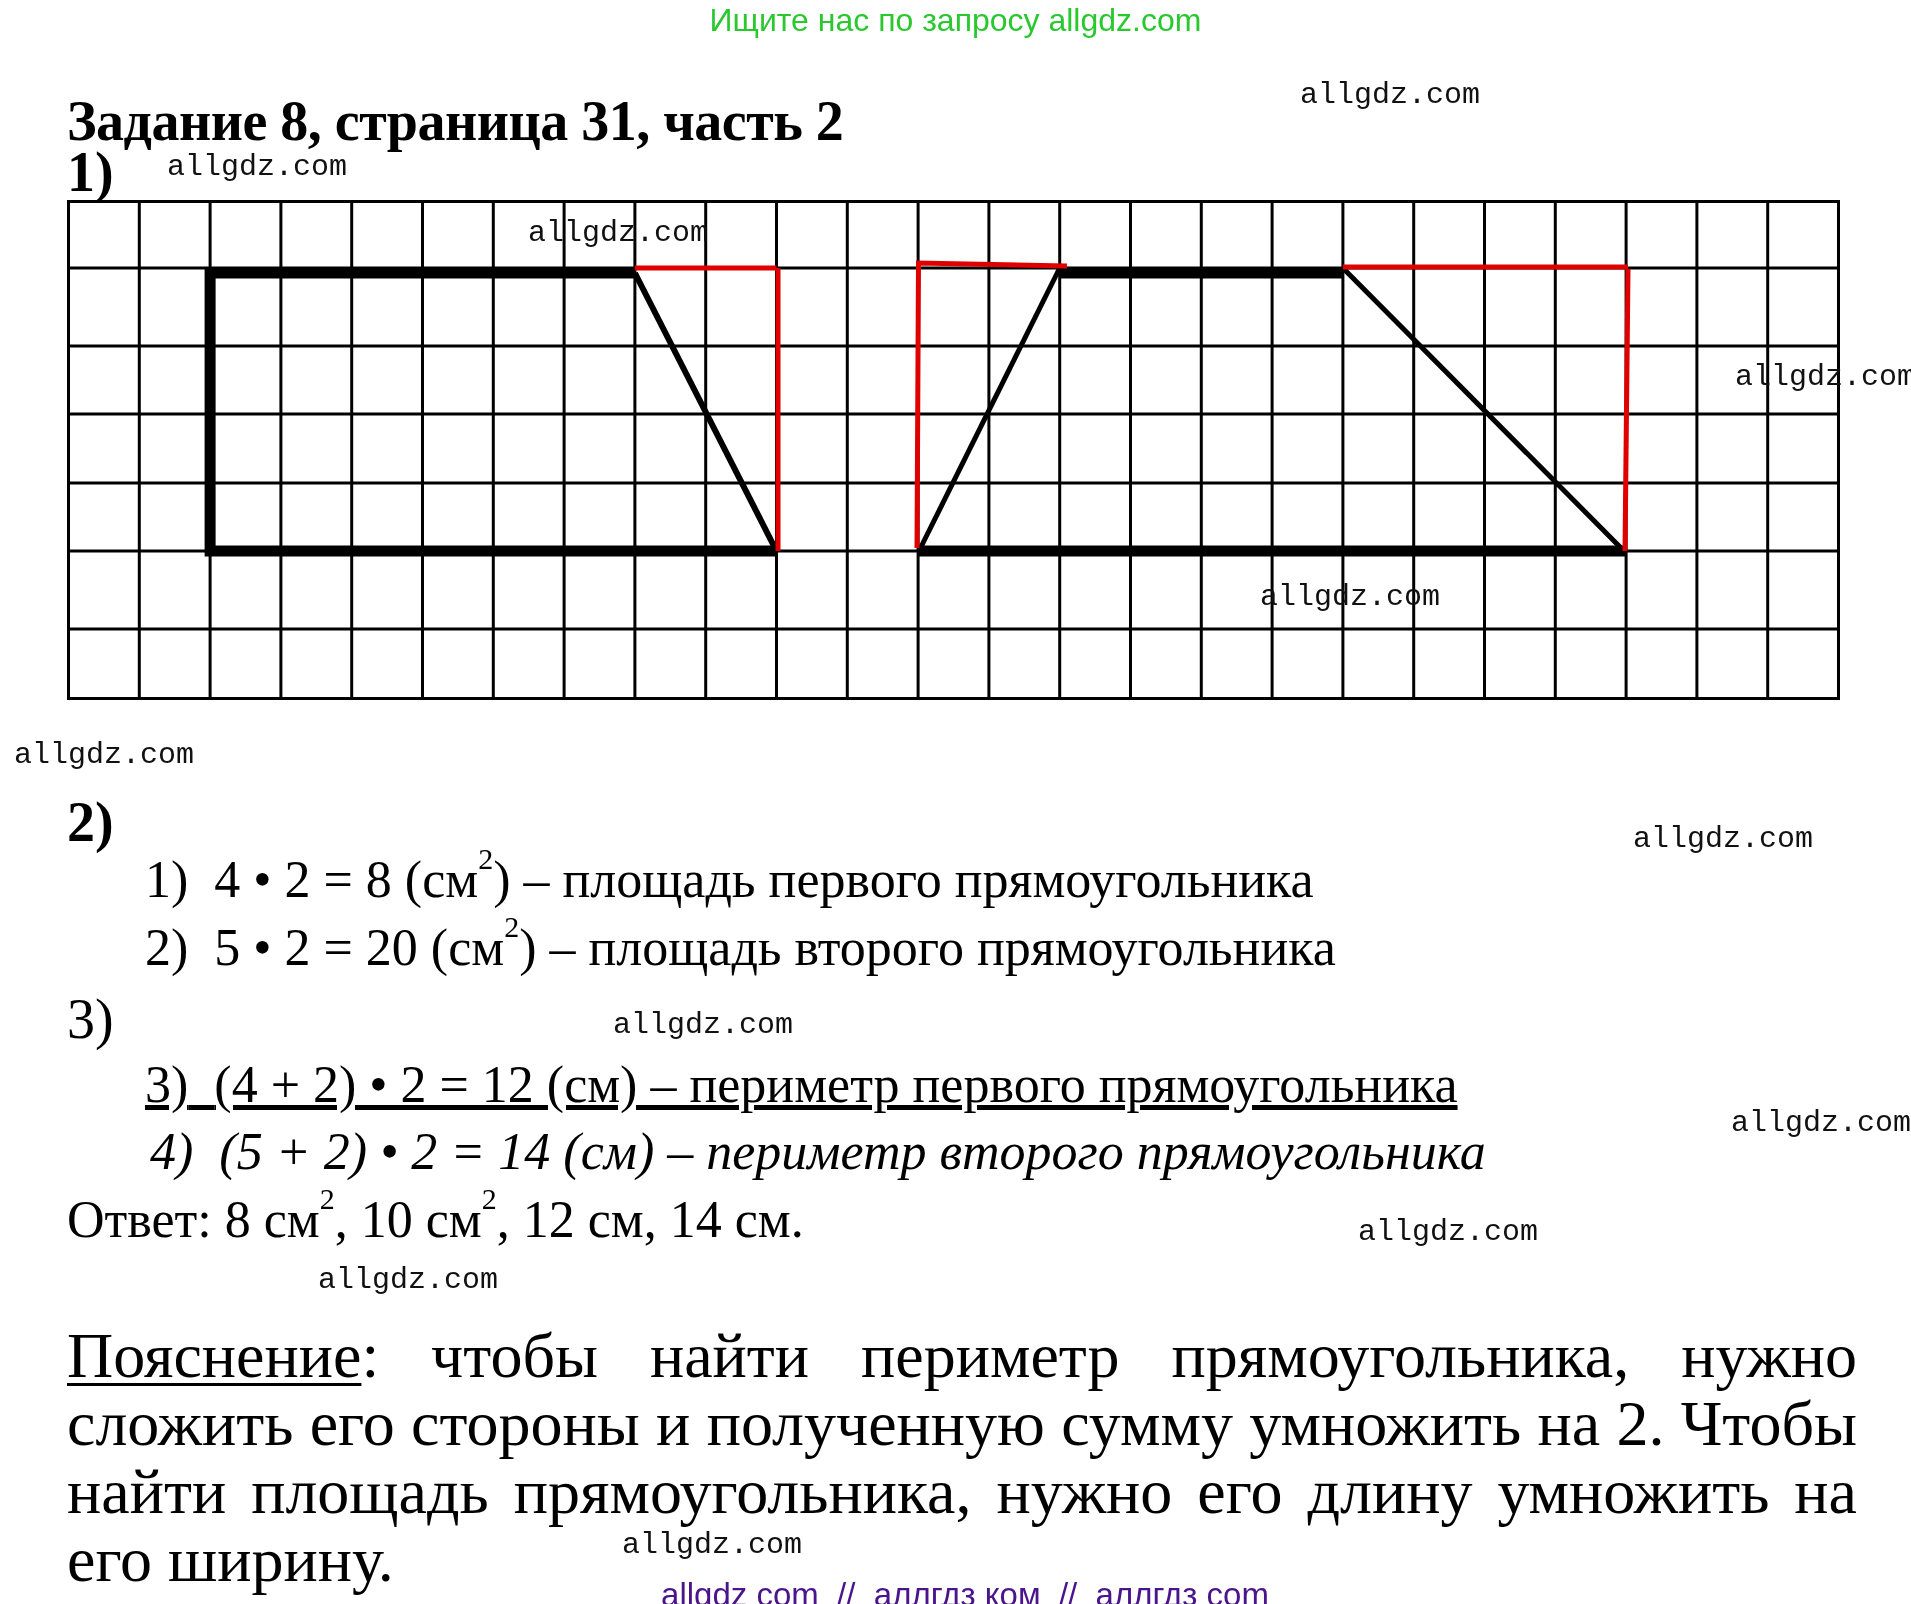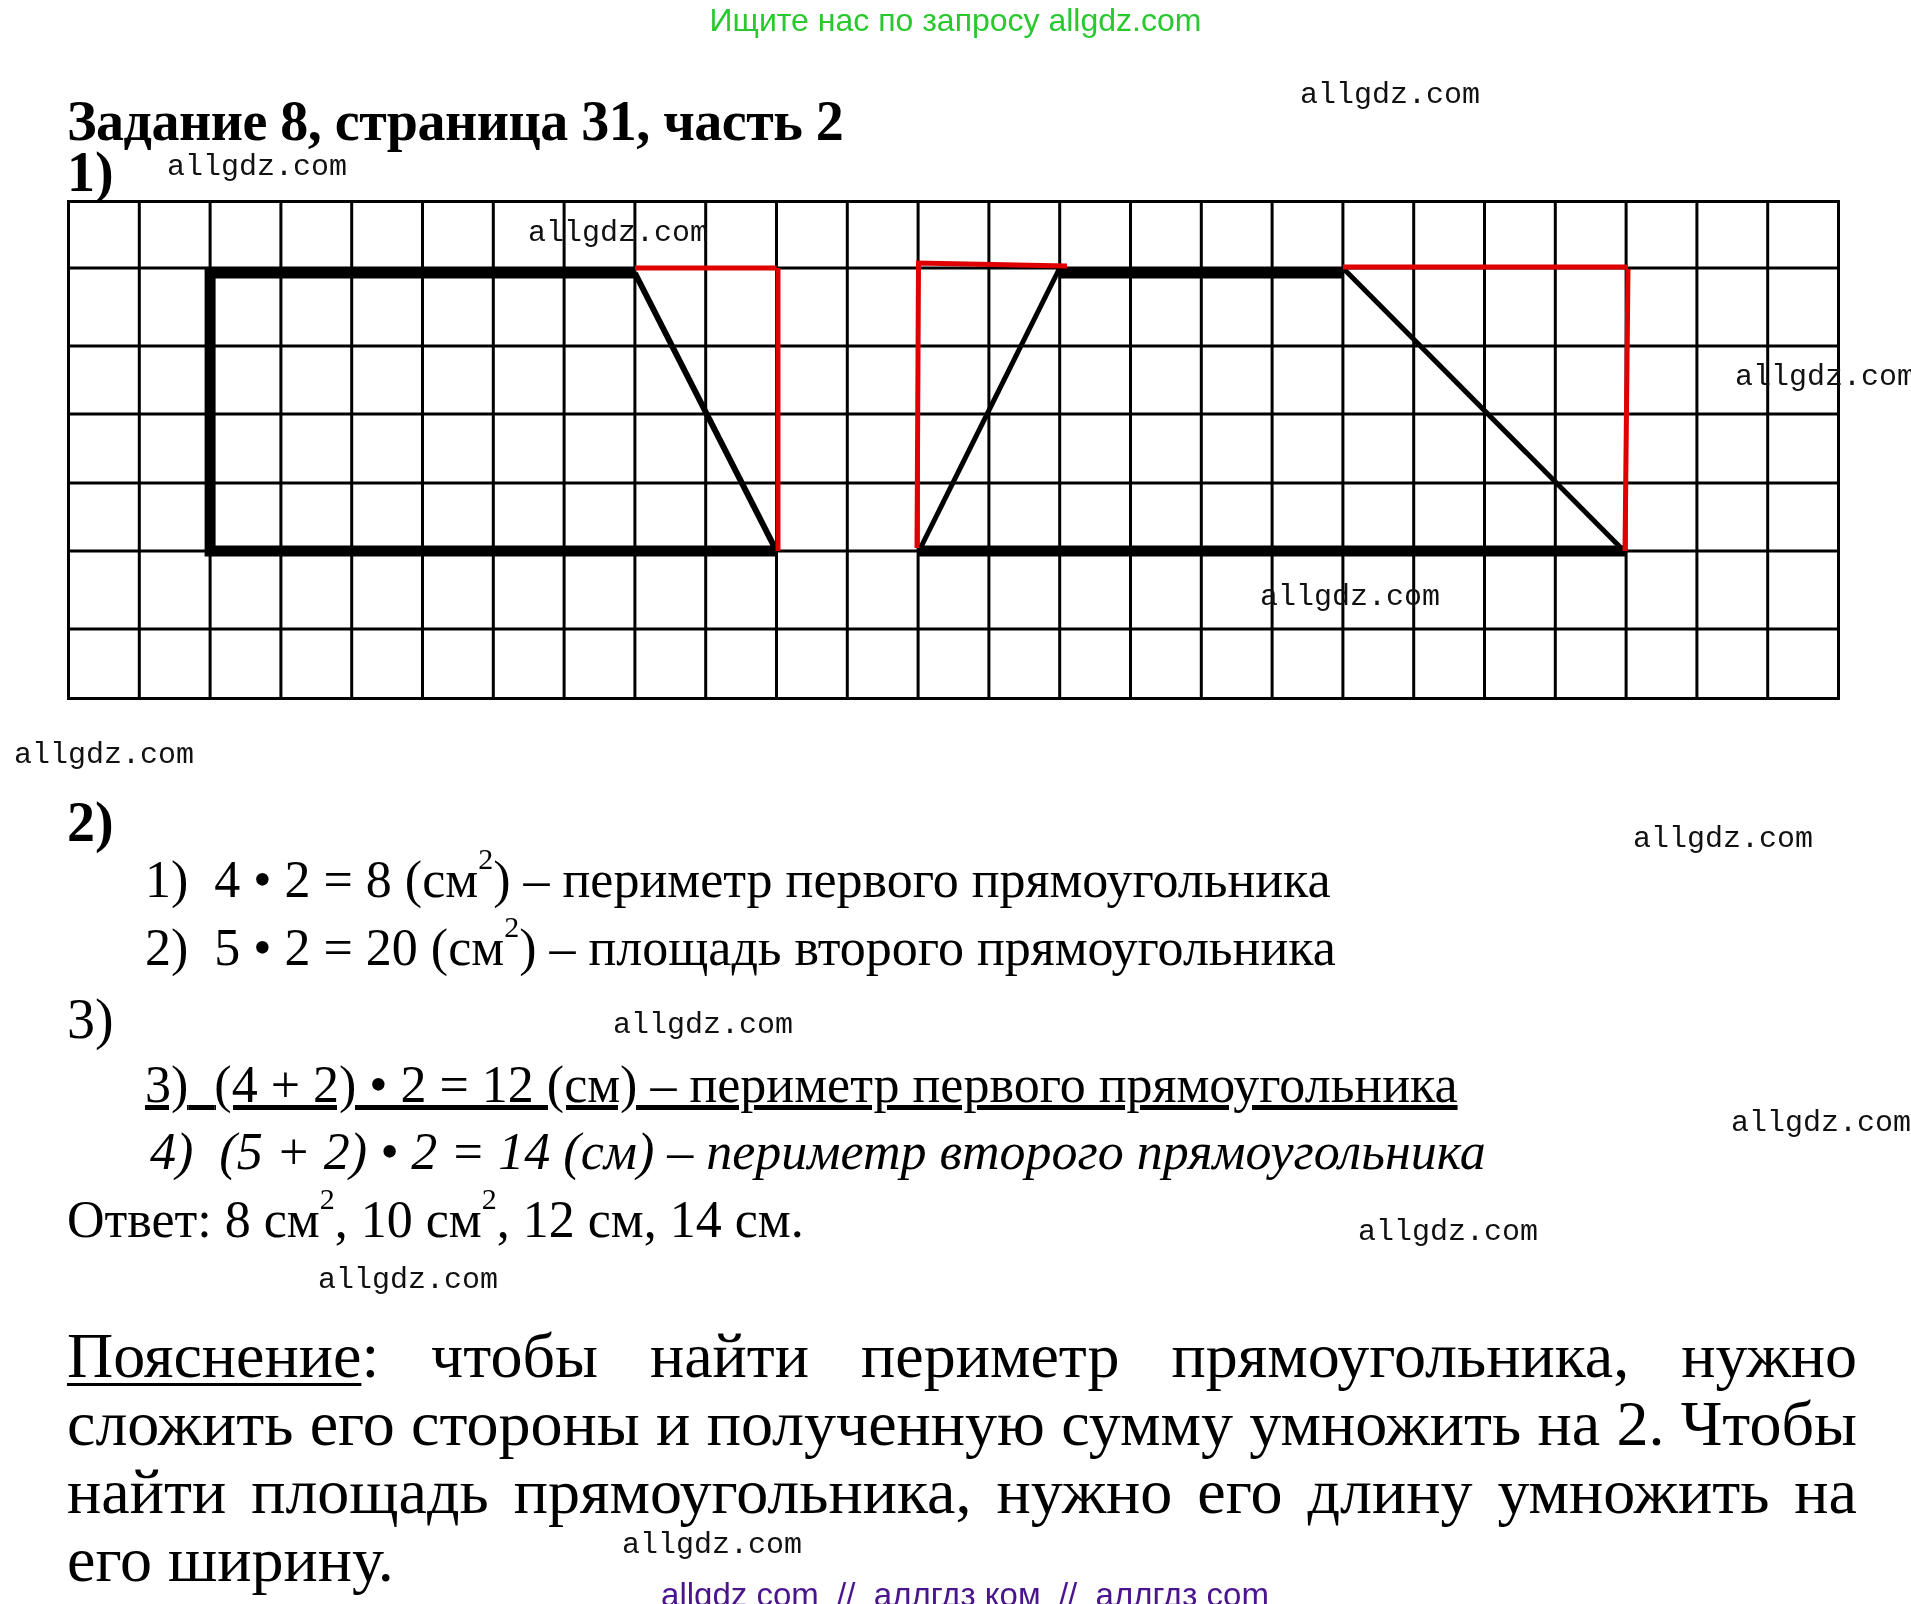--- a/index.html
+++ b/index.html
@@ -93,21 +93,21 @@
 </div>
 <div class="abs wm" style="left:528px; top:216px;">allgdz.com</div>
 <div class="abs wm" style="left:1735px; top:360px;">allgdz.com</div>
 <div class="abs wm" style="left:1260px; top:580px;">allgdz.com</div>
 <div class="abs wm" style="left:14px; top:738px;">allgdz.com</div>
 
 <div class="abs part-label" style="left:67px; top:790px;">2)</div>
 <div class="abs wm" style="left:1633px; top:822px;">allgdz.com</div>
 
 <div class="abs line" style="left:145px; top:850px;">
-  <span>1)</span>&nbsp; <span>4 • 2 = 8 (см</span><sup>2</sup><span>) – периметр первого прямоугольника</span>
+  <span>1)</span>&nbsp; <span>4 • 2 = 8 (см</span><sup>2</sup><span>) – площадь первого прямоугольника</span>
 </div>
 <div class="abs line" style="left:145px; top:918px;">
   <span>2)</span>&nbsp; <span>5 • 2 = 20 (см</span><sup>2</sup><span>) – площадь второго прямоугольника</span>
 </div>
 
 <div class="abs part-label normal" style="left:67px; top:987px;">3)</div>
 <div class="abs wm" style="left:613px; top:1008px;">allgdz.com</div>
 
 <div class="abs line" style="left:145px; top:1055px;text-decoration:underline;">
   <span>3)</span>&nbsp; <span>(4 + 2) • 2 = 12 (см) – периметр первого прямоугольника</span>

